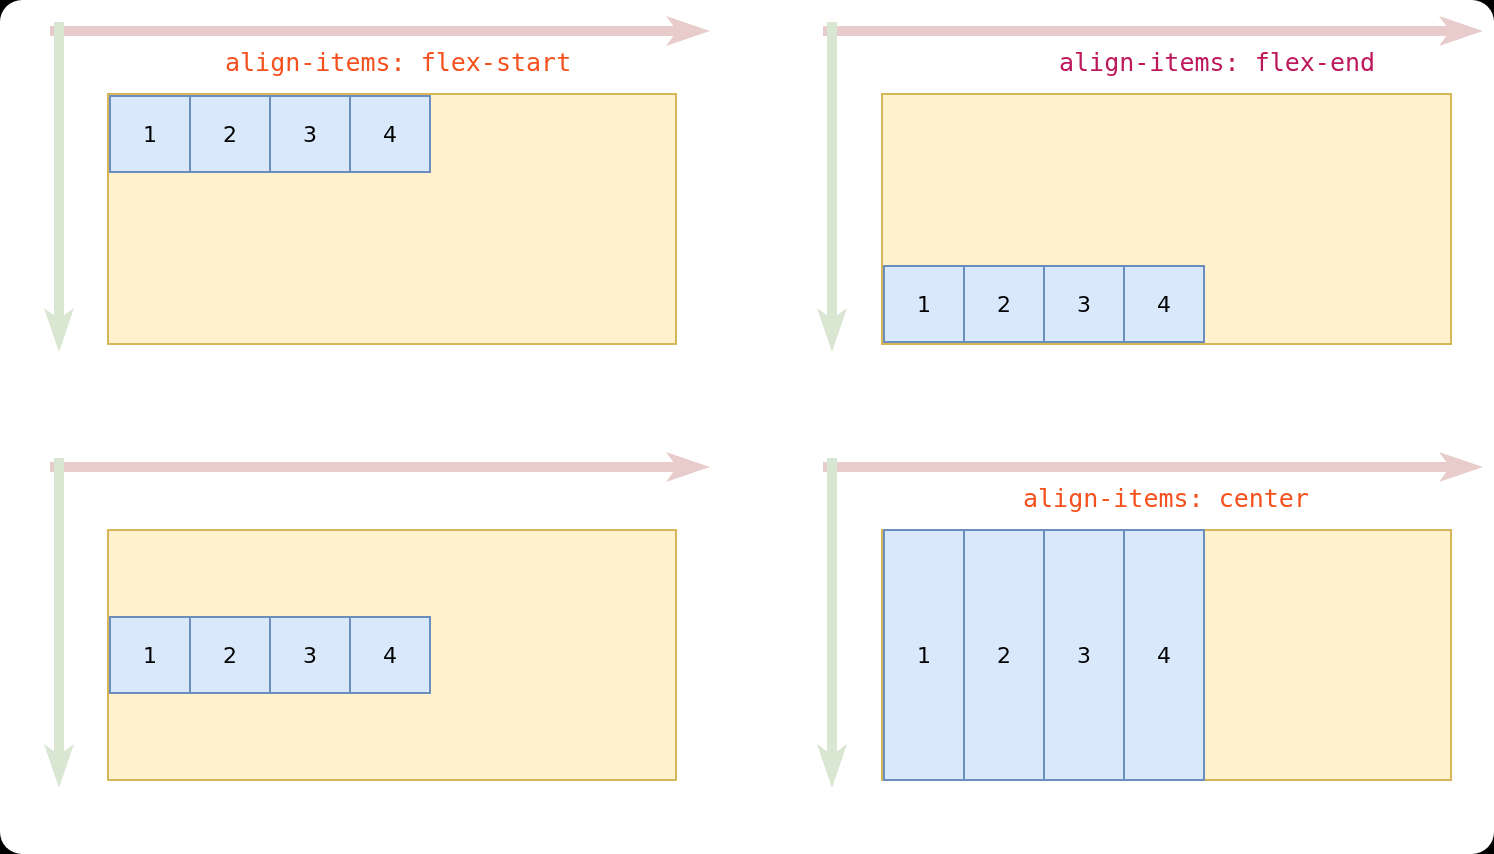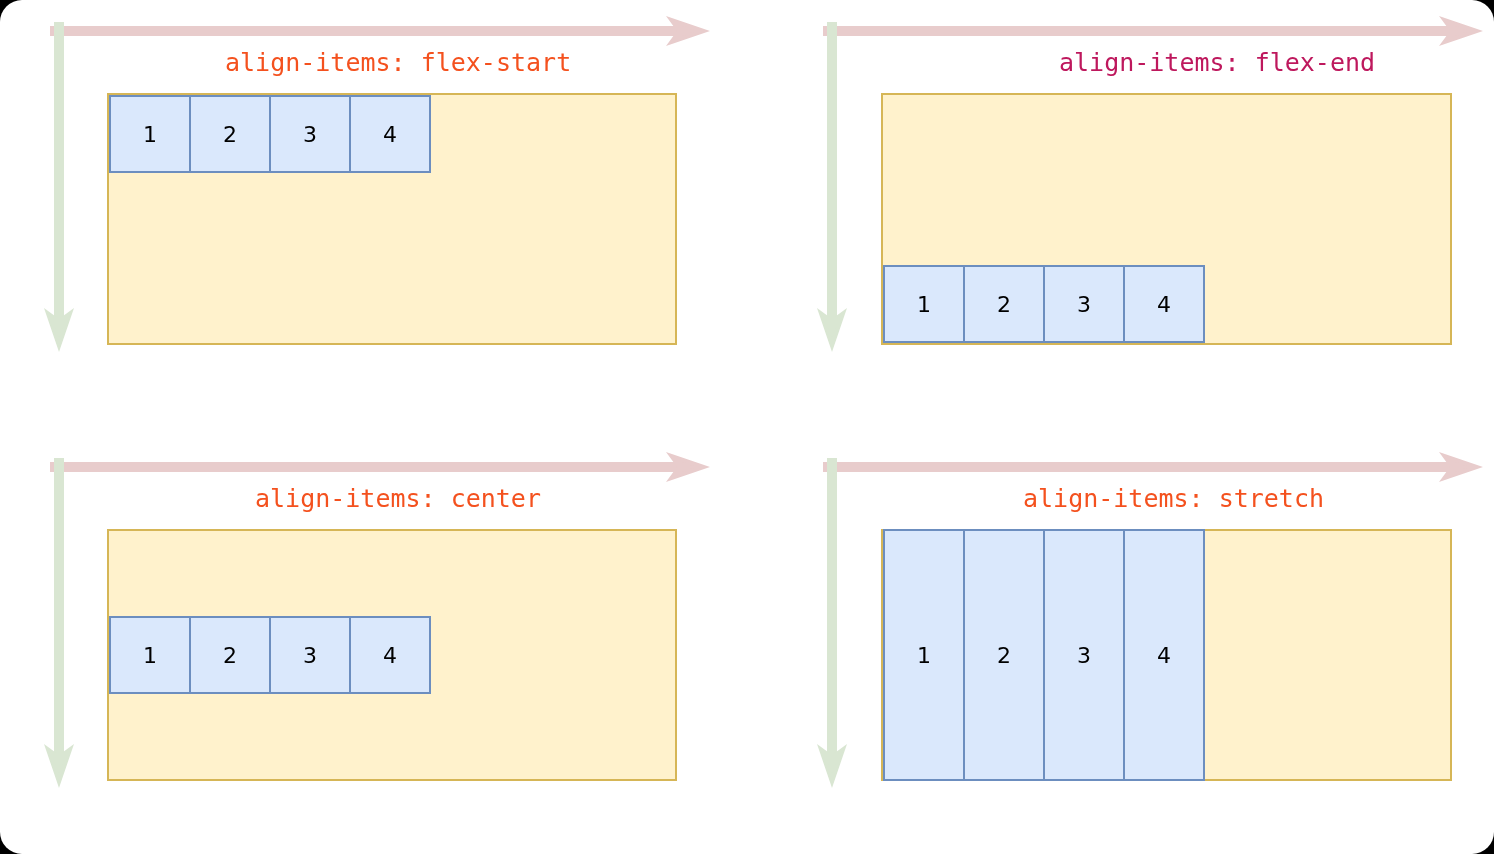--- a/index.html
+++ b/index.html
@@ -144,21 +144,20 @@
         <path d="M 630 11 L 646 17 L 630 23 Z" fill="#e8cccc"></path>
       </svg>
     </div>
     <div class="axis-v" style="left: 42px; top: 458px;">
       <svg width="34" height="330" viewBox="0 0 34 330">
         <rect x="12" y="0" width="10" height="300" fill="#d9e6d2"></rect>
         <path d="M 2 286 L 17 330 L 32 286 L 17 297 Z" fill="#d9e6d2"></path>
         <path d="M 11 300 L 17 316 L 23 300 Z" fill="#d9e6d2"></path>
       </svg>
     </div>
-    <div class="q-title" style="left: 255px; top: 484px; color: rgb(244, 81, 30);">align-items: center</div>
     <div class="flex-container ai-center" style="left: 107px; top: 529px; width: 570px; height: 252px; background: rgb(255, 242, 204); border-color: rgb(214, 182, 86);">
       <div class="flex-item fixed-h" style="width: 82px; background: rgb(218, 232, 252); border-color: rgb(108, 142, 191); color: rgb(0, 0, 0);">
         <span>1</span>
       </div>
       <div class="flex-item fixed-h" style="width: 82px; background: rgb(218, 232, 252); border-color: rgb(108, 142, 191); color: rgb(0, 0, 0);">
         <span>2</span>
       </div>
       <div class="flex-item fixed-h" style="width: 82px; background: rgb(218, 232, 252); border-color: rgb(108, 142, 191); color: rgb(0, 0, 0);">
         <span>3</span>
       </div>
@@ -173,21 +172,21 @@
         <path d="M 630 11 L 646 17 L 630 23 Z" fill="#e8cccc"></path>
       </svg>
     </div>
     <div class="axis-v" style="left: 815px; top: 458px;">
       <svg width="34" height="330" viewBox="0 0 34 330">
         <rect x="12" y="0" width="10" height="300" fill="#d9e6d2"></rect>
         <path d="M 2 286 L 17 330 L 32 286 L 17 297 Z" fill="#d9e6d2"></path>
         <path d="M 11 300 L 17 316 L 23 300 Z" fill="#d9e6d2"></path>
       </svg>
     </div>
-    <div class="q-title" style="left: 1023px; top: 484px; color: rgb(244, 81, 30);">align-items: stretch</div>
+    <div class="q-title" style="left: 1023px; top: 484px; color: rgb(244, 81, 30);">align-items: center</div>
     <div class="flex-container ai-stretch" style="left: 881px; top: 529px; width: 571px; height: 252px; background: rgb(255, 242, 204); border-color: rgb(214, 182, 86);">
       <div class="flex-item stretch-h" style="width: 82px; background: rgb(218, 232, 252); border-color: rgb(108, 142, 191); color: rgb(0, 0, 0); margin-top: -2px; margin-bottom: -2px; height: 252px;">
         <span>1</span>
       </div>
       <div class="flex-item stretch-h" style="width: 82px; background: rgb(218, 232, 252); border-color: rgb(108, 142, 191); color: rgb(0, 0, 0); margin-top: -2px; margin-bottom: -2px; height: 252px;">
         <span>2</span>
       </div>
       <div class="flex-item stretch-h" style="width: 82px; background: rgb(218, 232, 252); border-color: rgb(108, 142, 191); color: rgb(0, 0, 0); margin-top: -2px; margin-bottom: -2px; height: 252px;">
         <span>3</span>
       </div>

